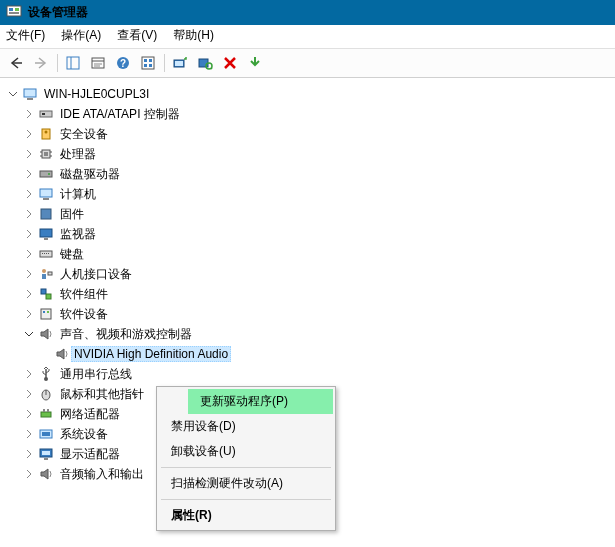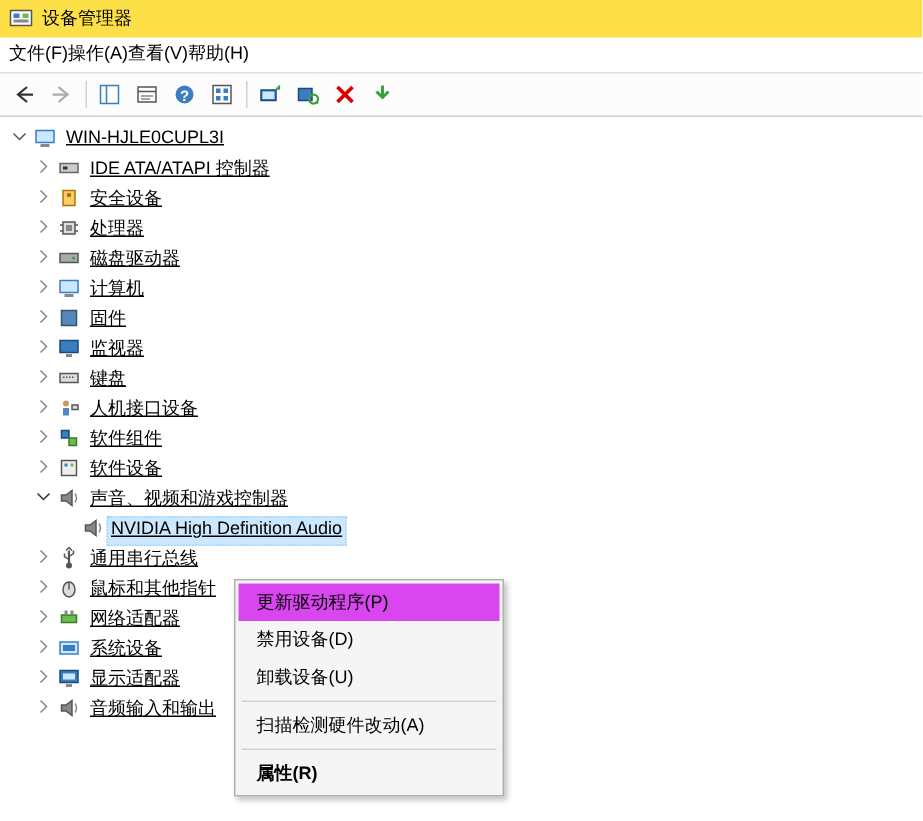--- a/index.html
+++ b/index.html
@@ -9,34 +9,34 @@
     font-size: 12px;
     background: #fff;
     color: #000;
     width: 615px;
     height: 547px;
     overflow: hidden;
     user-select: none;
   }
   .titlebar {
     display: flex;
-    align-items: center;
     padding: 4px 6px;
-    background: #fde047;
+    background: #0369a1;
     gap: 6px;
+    font-weight: bold;
   }
   .titlebar .app-icon {
     width: 16px; height: 16px;
     display: inline-flex; align-items: center; justify-content: center;
   }
   .titlebar .title { font-size: 12px; }
   .menubar {
     display: flex;
     padding: 2px 6px 4px 6px;
-    gap: 0;
+    gap: 16px;
   }
   .menubar span { cursor: default; }
   .toolbar {
     display: flex;
     align-items: center;
     padding: 3px 4px;
     border-top: 1px solid #e0e0e0;
     border-bottom: 1px solid #d0d0d0;
     gap: 0;
     background: #fcfcfc;
@@ -49,23 +49,23 @@
   .tsep {
     width: 1px; height: 18px; background: #d0d0d0;
     margin: 0 3px;
   }
   .tree {
     padding: 6px 0 0 6px;
     position: relative;
   }
   .row {
     display: flex;
+    align-items: center;
     height: 20px;
     position: relative;
-    text-decoration: underline;
   }
   .exp {
     width: 14px; height: 14px;
     display: inline-flex; align-items: center; justify-content: center;
     font-size: 10px; color: #666;
     margin-right: 2px;
   }
   .spacer { display:inline-block; width:16px; }
   .icon {
     width: 16px; height: 16px; display:inline-flex; align-items:center; justify-content:center;
@@ -86,21 +86,22 @@
     box-shadow: 2px 2px 4px rgba(0,0,0,0.25);
     padding: 2px;
     min-width: 180px;
     z-index: 10;
   }
   .ctxitem {
     padding: 4px 12px;
     font-size: 12px;
   }
   .ctxitem.highlight {
-    background: #d946ef;
+    background: #86efac;
+    margin-left: 29px;
   }
   .ctxitem.bold { font-weight: bold; }
   .ctxsep {
     height: 1px; background: #d0d0d0; margin: 3px 2px;
   }
   svg { display:block; }
 </style>
 </head>
 <body>
 

